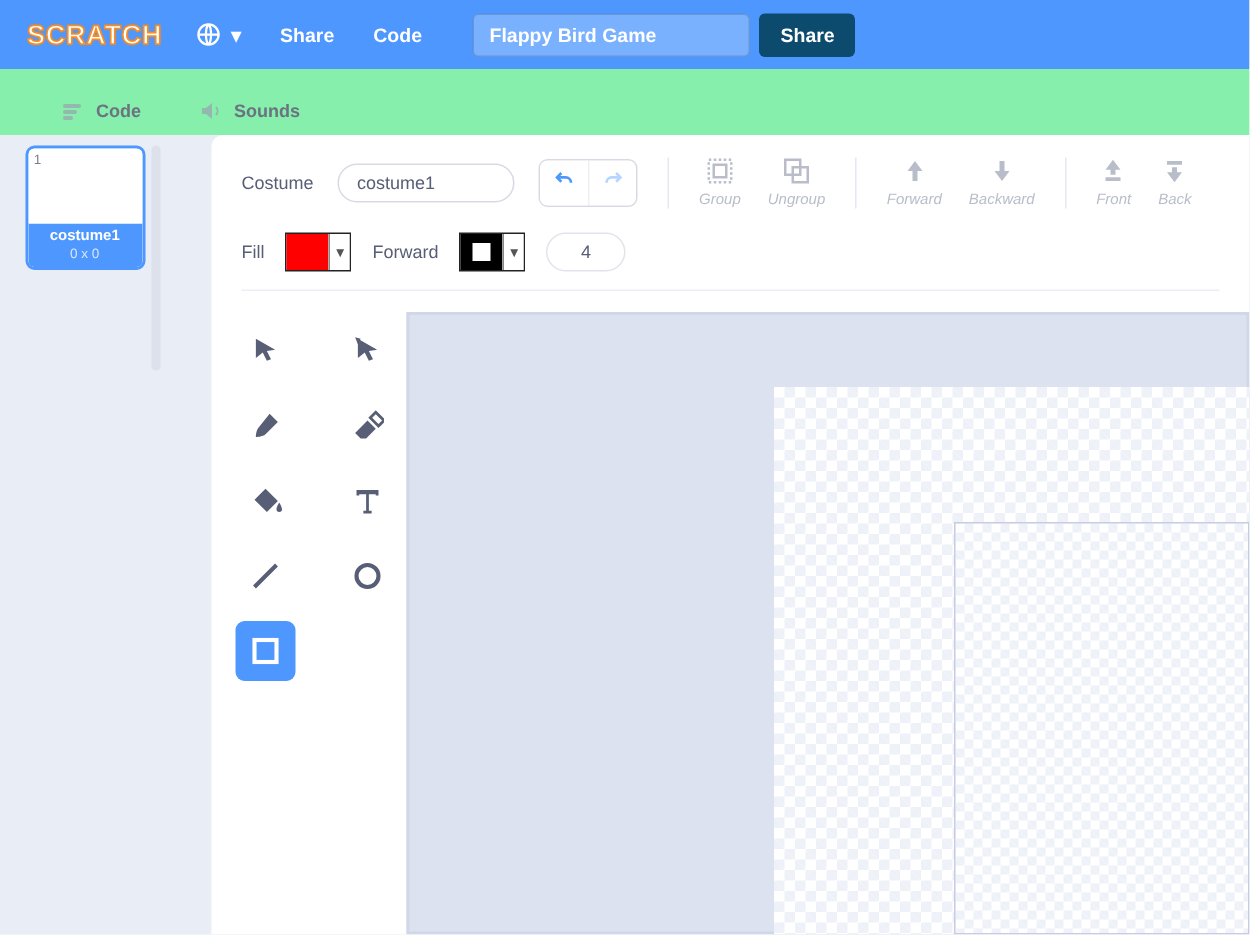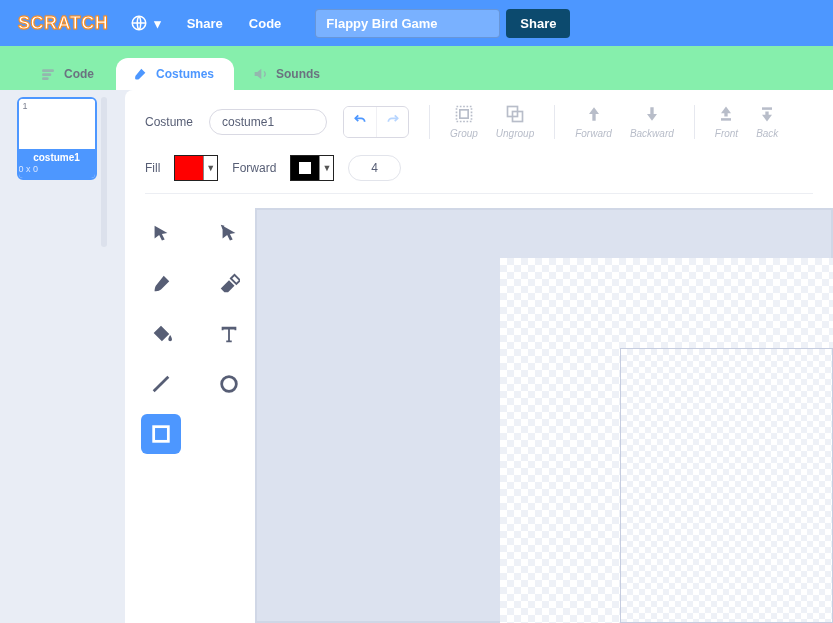--- a/index.html
+++ b/index.html
@@ -24,25 +24,25 @@
   .tab.active .ticon { opacity: 1; }
 
   
   .workspace { display: flex; height: calc(623px - 46px - 44px); background: #e9edf5; }
   .leftcol { width: 123px; background: #e9edf5; padding-top: 7px; display: flex; flex-direction: column; align-items: center; }
   .thumbwrap { display:flex; gap:4px; align-items:flex-start; }
   .thumb { width: 80px; background: #fff; border: 2px solid #4d97ff; border-radius: 6px; overflow: hidden; display: flex; flex-direction: column; }
   .thumb .timg { height: 50px; background: #fff; position: relative; }
   .thumb .tnum { position: absolute; top: 2px; left: 4px; font-size: 9px; color: #7a7f8f; }
   .thumb .tlabel { background: #4d97ff; color: #fff; text-align: center; font-size: 10px; padding: 3px 0 1px; font-weight: 600;}
-  .thumb .tsize { background: #4d97ff; color: #d9e6ff; font-size: 9px; padding-bottom: 4px; }
+  .thumb .tsize { background: #4d97ff; color: #d9e6ff; text-align: center; font-size: 9px; padding-bottom: 4px; }
   .scrollhint { width: 6px; height: 150px; background: #cfd6e4; border-radius: 3px; opacity:.5; }
 
   .rightcol { flex: 1; display: flex; background: #e9edf5; }
-  .editorwrap { flex: 1; background: #fff; border-top-left-radius: 8px; margin-left: 2px; display: flex; flex-direction: column; }
+  .editorwrap { flex: 1; background: #fff; border-top-left-radius: 8px; margin-left: 18px; display: flex; flex-direction: column; }
 
   .toprow { display: flex; align-items: center; padding: 14px 20px 6px 20px; gap: 16px; }
   .toprow .lbl { font-size: 12px; color: #575e75; }
   .nameinput { border: 1px solid #d9d9e3; border-radius: 16px; padding: 5px 12px; font-size: 12px; color: #575e75; width: 118px; outline: none; }
   .urbtns { display: flex; border: 1px solid #d9d9e3; border-radius: 6px; overflow: hidden; }
   .urbtns button { width: 32px; height: 30px; background: #fff; border: none; color: #4d97ff; font-size: 15px; cursor: pointer; }
   .urbtns button + button { border-left: 1px solid #d9d9e3; }
   .vsep { width: 1px; height: 34px; background: #e6e8ef; margin: 0 4px; }
   .opgroup { display: flex; gap: 18px; }
   .opbtn { display: flex; flex-direction: column; align-items: center; gap: 4px; color: #b8bdc9; font-size: 10px; cursor: default; font-style: italic; }
@@ -97,26 +97,20 @@
 
 <div class="tabrow">
   <div class="tab">
     <svg class="ticon" viewBox="0 0 24 24" fill="#9aa0b0">
         <rect x="3" y="5" width="18" height="4" rx="2"></rect>
         <rect x="3" y="11" width="14" height="4" rx="2"></rect>
         <rect x="3" y="17" width="10" height="4" rx="2"></rect>
       </svg>
     <span>Code</span>
   </div>
-  <div class="tab active">
-    <svg class="ticon" viewBox="0 0 24 24" fill="#4d97ff">
-        <path d="M14 4l6 6-9 9c-2 2-6 1-6 1s-1-4 1-6z"></path>
-      </svg>
-    <span>Costumes</span>
-  </div>
   <div class="tab">
     <svg class="ticon" viewBox="0 0 24 24" fill="#9aa0b0">
         <path d="M4 9v6h4l6 5V4L8 9z"></path>
         <path d="M18 8a6 6 0 010 8" fill="none" stroke="#9aa0b0" stroke-width="2"></path>
       </svg>
     <span>Sounds</span>
   </div>
 </div>
 
 <div class="workspace">

